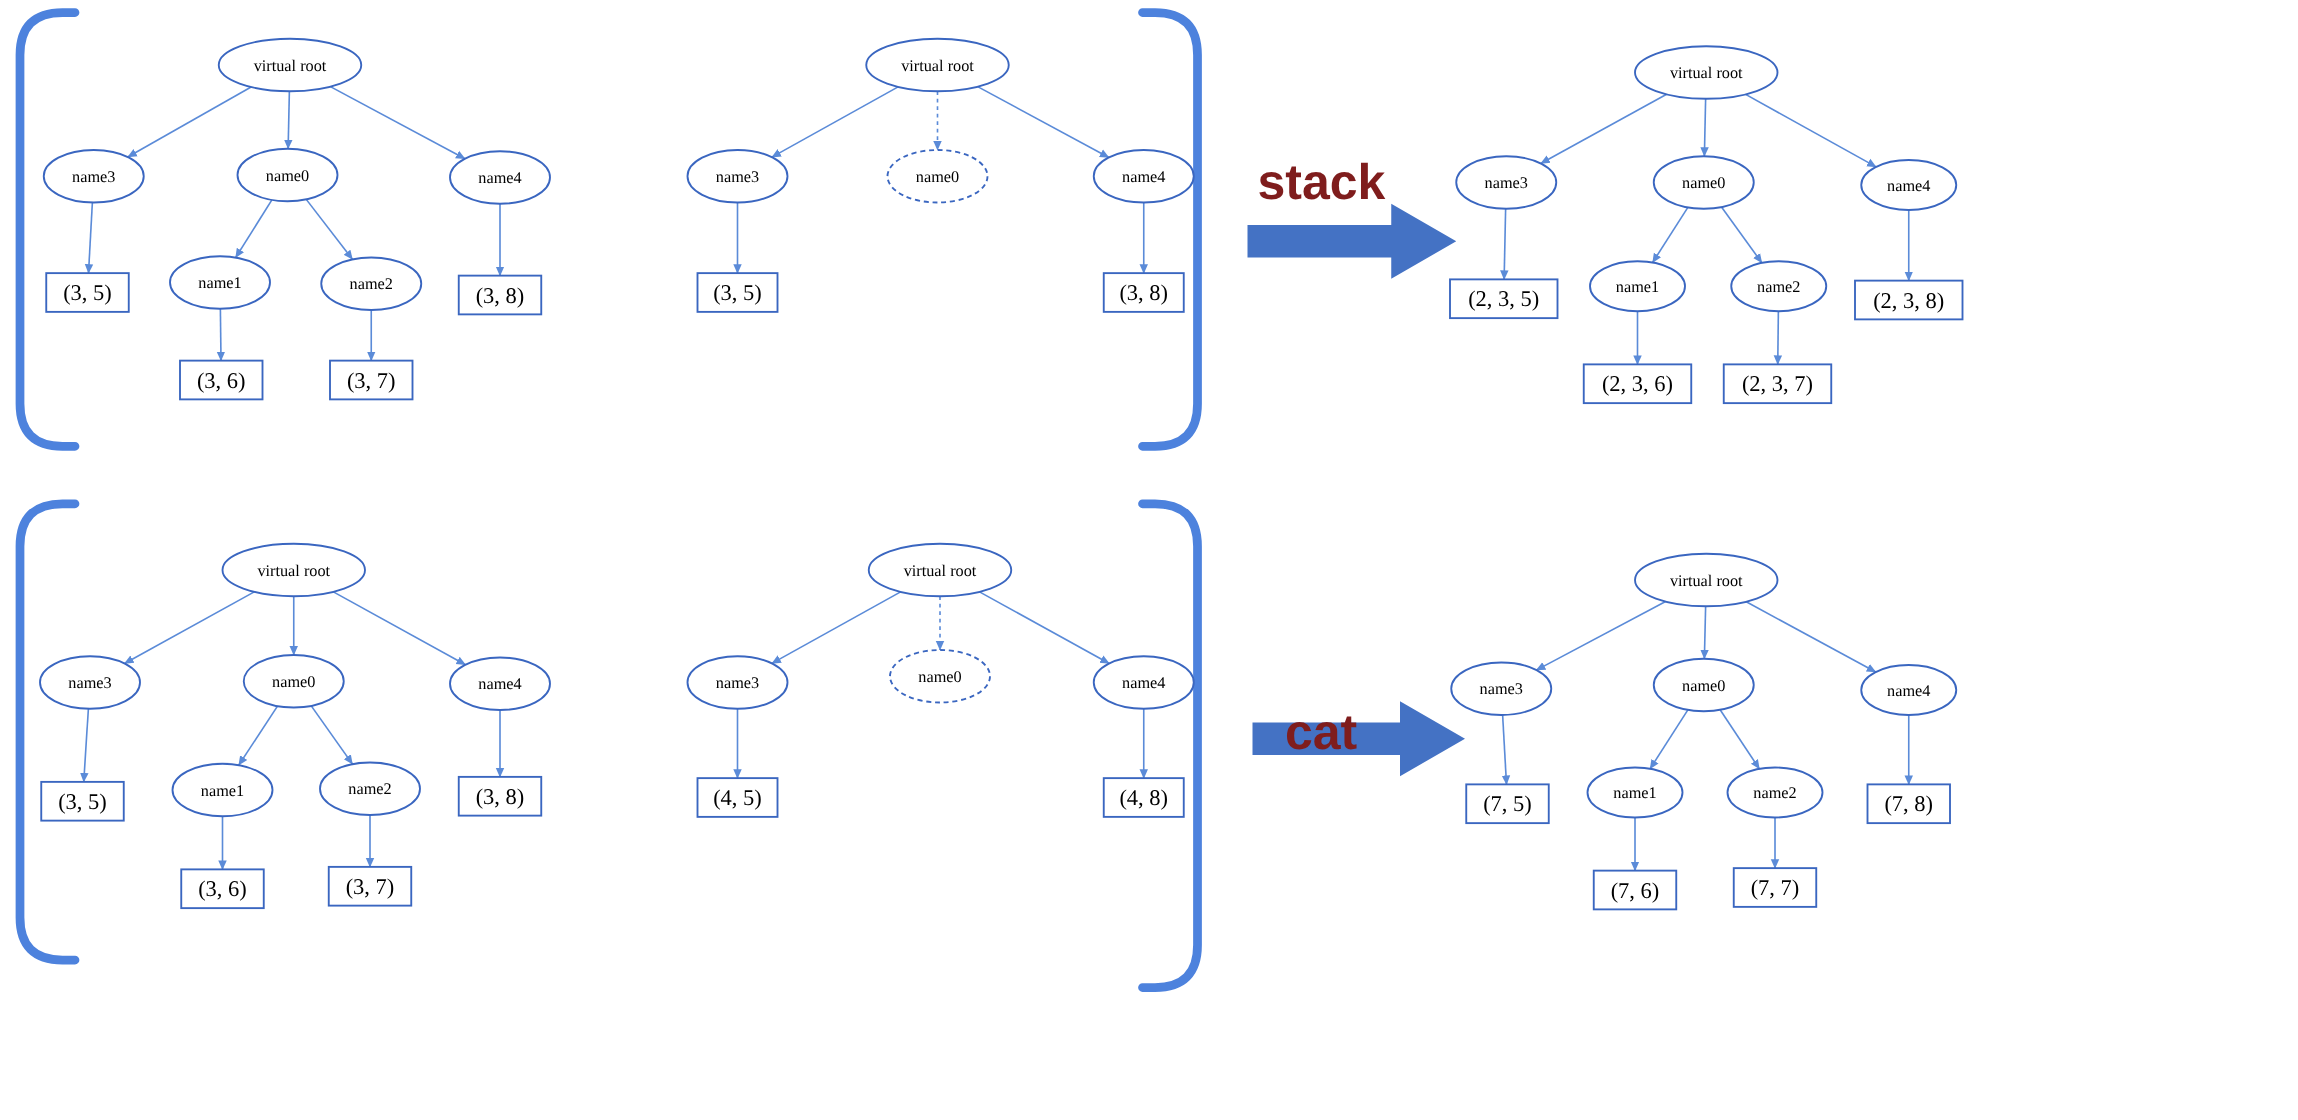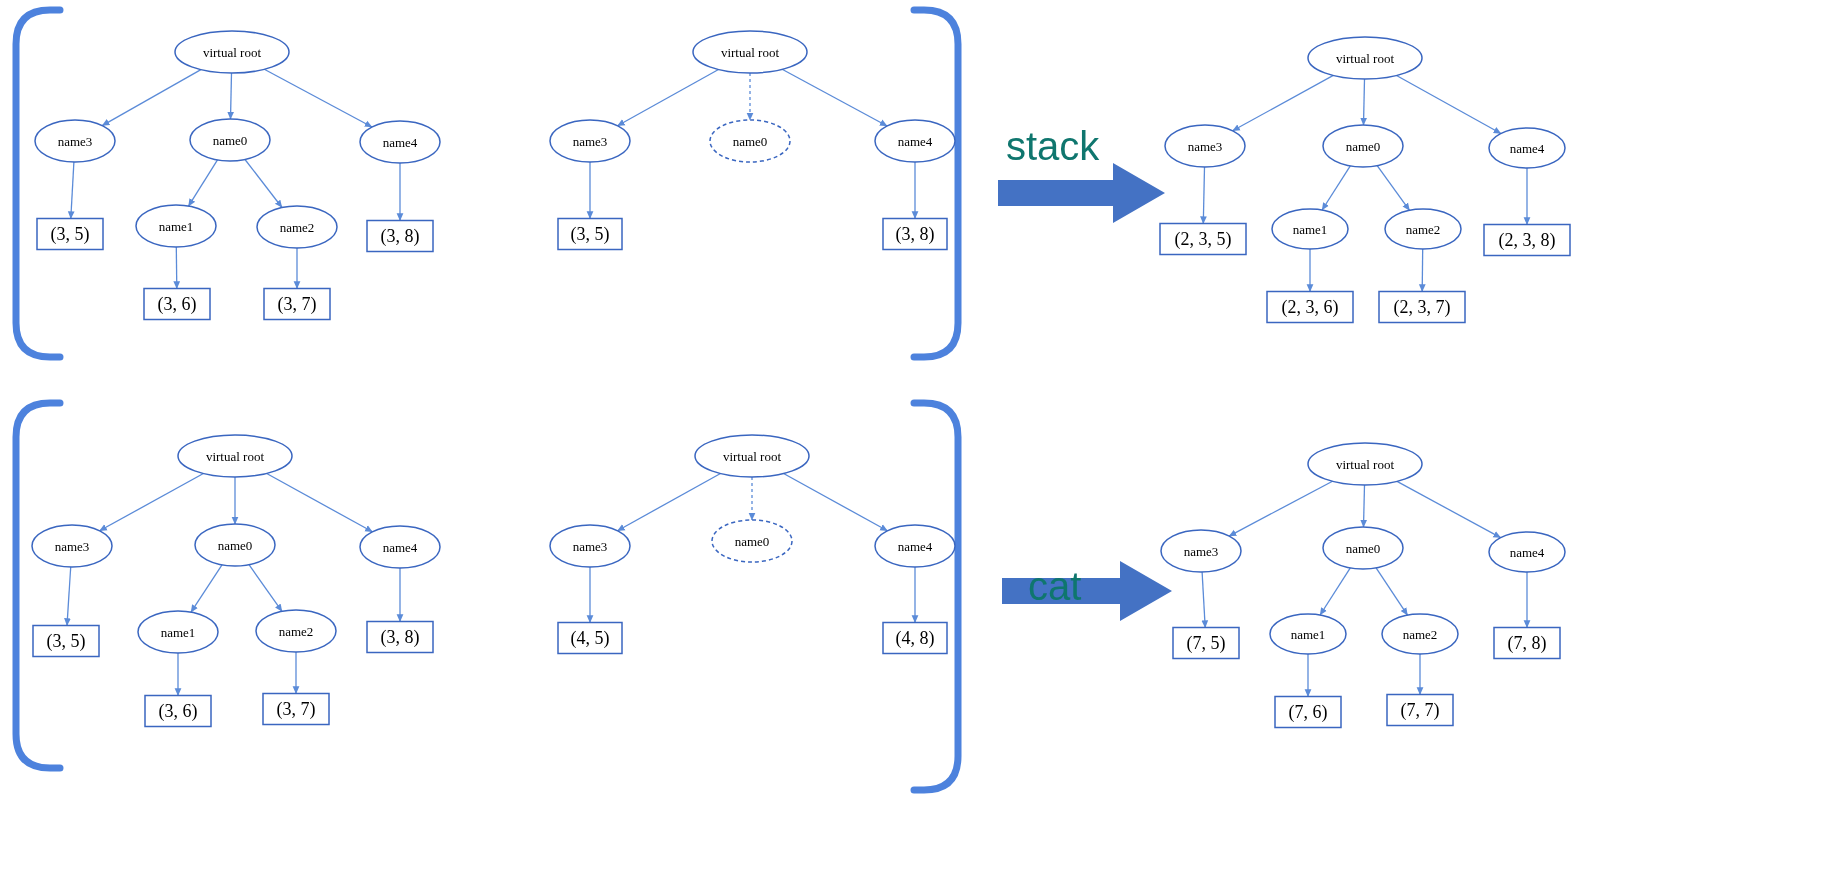--- a/index.html
+++ b/index.html
@@ -10,24 +10,24 @@
     width: 1838px;
     height: 896px;
     background: #ffffff;
     overflow: hidden;
     font-family: "Liberation Sans", "DejaVu Sans", sans-serif;
   }
   .figure svg { position: absolute; left: 0; top: 0; width: 1838px; height: 896px; }
   .op-label {
     position: absolute;
     font-family: "Liberation Sans", "DejaVu Sans", sans-serif;
-    font-weight: 400;
+    font-weight: 700;
     font-size: 40px;
     line-height: 1;
-    color: #0f766e;
+    color: #7f1d1d;
     user-select: none;
   }
   .op-label.stack { left: 1006px; top: 126px; }
   .op-label.cat   { left: 1028px; top: 531px; margin-top: 35px; }
 </style>
 </head>
 <body>
 
 <div class="figure">
   <svg id="diagram-svg" xmlns="http://www.w3.org/2000/svg" viewBox="0 0 1838 896">

